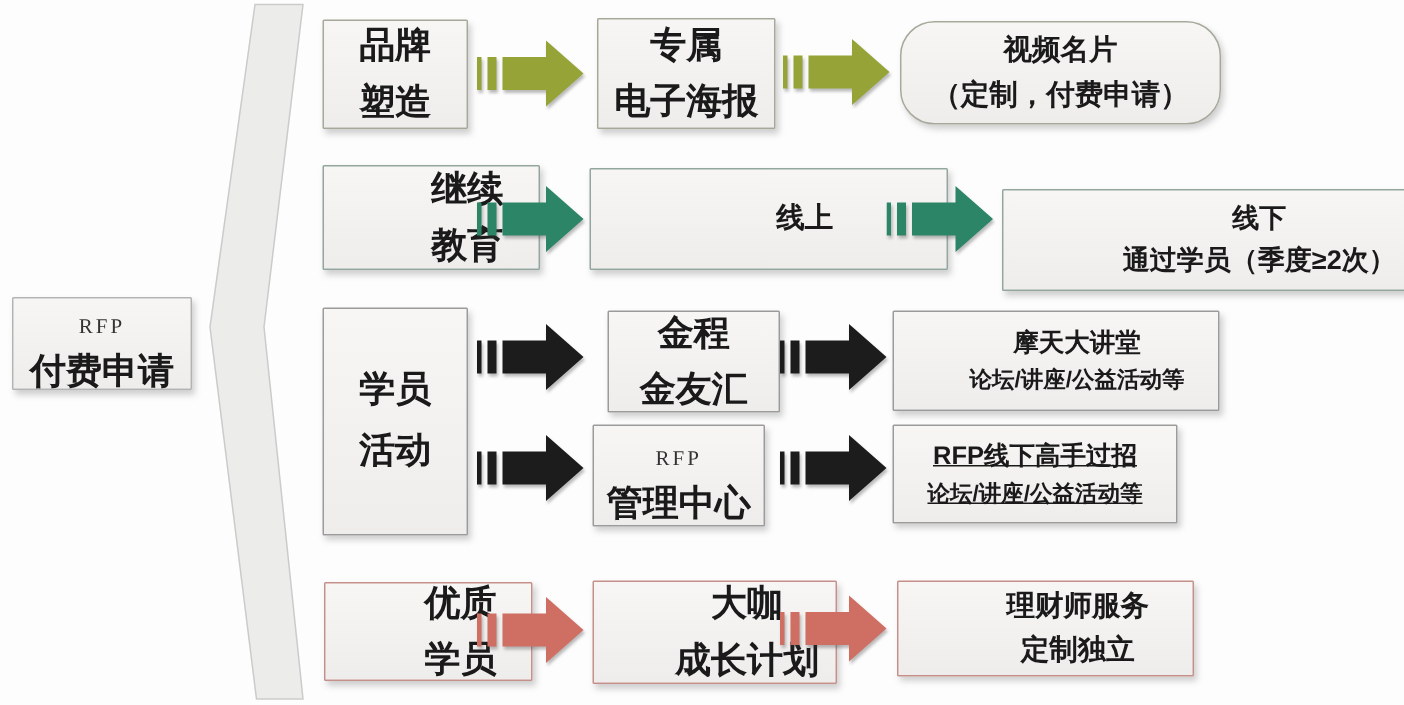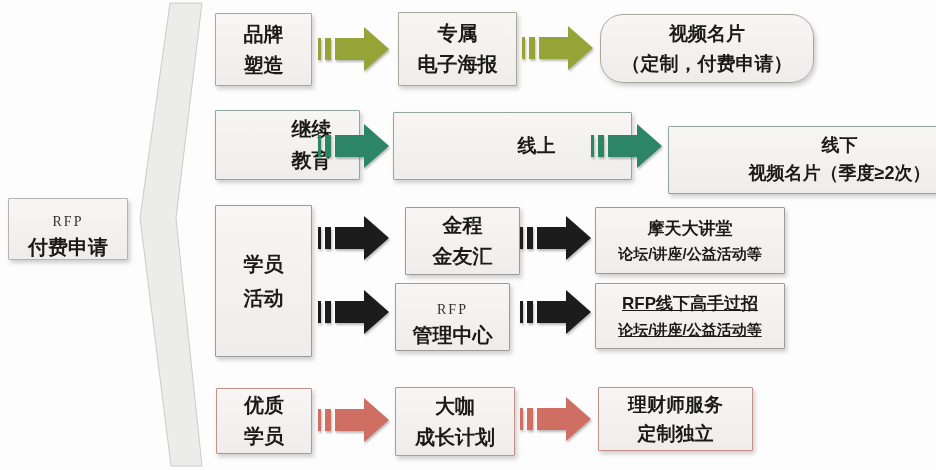--- a/index.html
+++ b/index.html
@@ -11,22 +11,22 @@
     position:absolute;display:flex;flex-direction:column;align-items:center;justify-content:center;
     background:linear-gradient(180deg,#f7f6f5 0%,#efedec 100%);
     border:1px solid #a0a0a0;border-radius:1px;
     box-shadow:2px 3px 4px rgba(90,90,90,.28);
     text-align:center;line-height:1.55;font-weight:700;
   }
   .b-neutral{border-color:#b3b3b3;}
   .b-row1{border-color:#a6a99a;}
   .b-row2{border-color:#93a69d;padding-left:48px;}
   .b-row3{border-color:#9b9b9b;}
-  .b-row4{border-color:#c5908a;}
-  .t20{font-size:20px;}
+  .b-row4{border-color:#c5908a;padding-left:43px;}
+  .t20{font-size:24px;}
   .t19{font-size:19px;}
   .t18{font-size:18px;}
   .t17{font-size:17px;}
   .t15{font-size:15px;}
   .rfp-line{font-size:14px;font-weight:400;letter-spacing:2px;color:#333;font-family:"Liberation Serif","DejaVu Serif",serif;margin-top:16px;}
   .note{font-size:14px;font-weight:700;}
   .arrow{position:absolute;filter:drop-shadow(1px 2px 1px rgba(60,60,60,.35));}
   .chevron{position:absolute;left:0;top:0;}
   .wide-gap{line-height:1.7;}
 </style>
@@ -87,21 +87,21 @@
   </div>
 
   <svg class="arrow" style="left:591px;top:123px;" width="72" height="46" viewBox="0 0 72 46">
     <rect x="0" y="12" width="3" height="22" fill="#2b8566"></rect>
     <rect x="7" y="12" width="6" height="22" fill="#2b8566"></rect>
     <polygon points="17,12 46,12 46,1 71,23 46,45 46,34 17,34" fill="#2b8566"></polygon>
   </svg>
 
   <div class="box b-row2 t18" style="left:668px;top:126px;width:245px;height:66px;">
     <span>线下</span>
-    <span>视频名片（季度≥2次）</span>
+    <span>通过学员（季度≥2次）</span>
   </div>
 
   <div class="box b-row3 t20 wide-gap" style="left:215px;top:205px;width:95px;height:150px;">
     <span>学员</span>
     <span>活动</span>
   </div>
 
   <svg class="arrow" style="left:318px;top:215px;" width="72" height="46" viewBox="0 0 72 46">
     <rect x="0" y="12" width="3" height="22" fill="#1c1c1c"></rect>
     <rect x="7" y="12" width="6" height="22" fill="#1c1c1c"></rect>
@@ -112,21 +112,21 @@
     <span>金程</span>
     <span>金友汇</span>
   </div>
 
   <svg class="arrow" style="left:520px;top:215px;" width="72" height="46" viewBox="0 0 72 46">
     <rect x="0" y="12" width="3" height="22" fill="#1c1c1c"></rect>
     <rect x="7" y="12" width="6" height="22" fill="#1c1c1c"></rect>
     <polygon points="17,12 46,12 46,1 71,23 46,45 46,34 17,34" fill="#1c1c1c"></polygon>
   </svg>
 
-  <div class="box b-row3" style="left:595px;top:207px;width:188px;height:65px;">
+  <div class="box b-row3" style="left:595px;top:207px;width:188px;height:65px;padding-left:28px;">
     <span class="t17">摩天大讲堂</span>
     <span class="t15">论坛/讲座/公益活动等</span>
   </div>
 
   <svg class="arrow" style="left:318px;top:289px;" width="72" height="46" viewBox="0 0 72 46">
     <rect x="0" y="12" width="3" height="22" fill="#1c1c1c"></rect>
     <rect x="7" y="12" width="6" height="22" fill="#1c1c1c"></rect>
     <polygon points="17,12 46,12 46,1 71,23 46,45 46,34 17,34" fill="#1c1c1c"></polygon>
   </svg>
 

